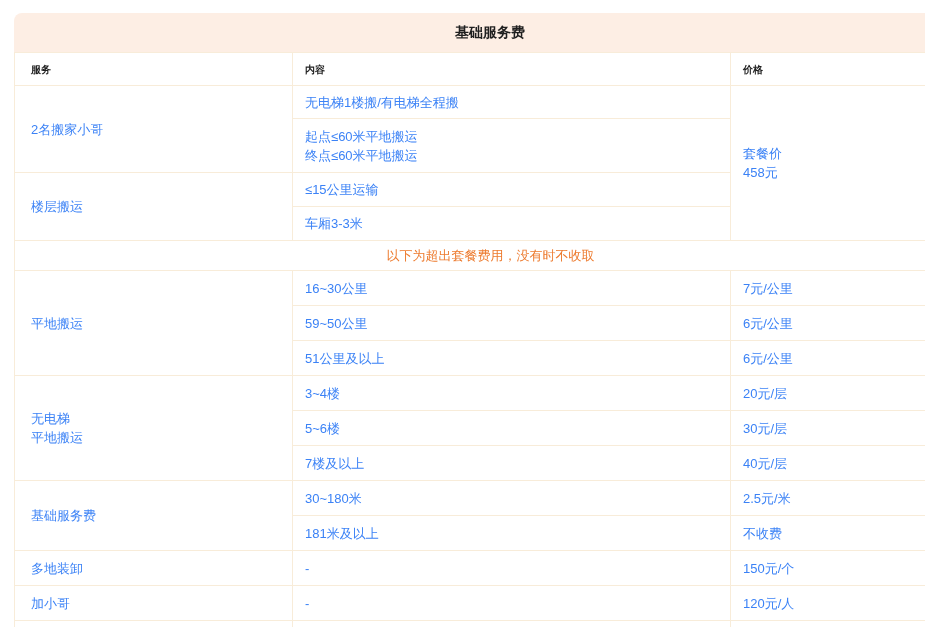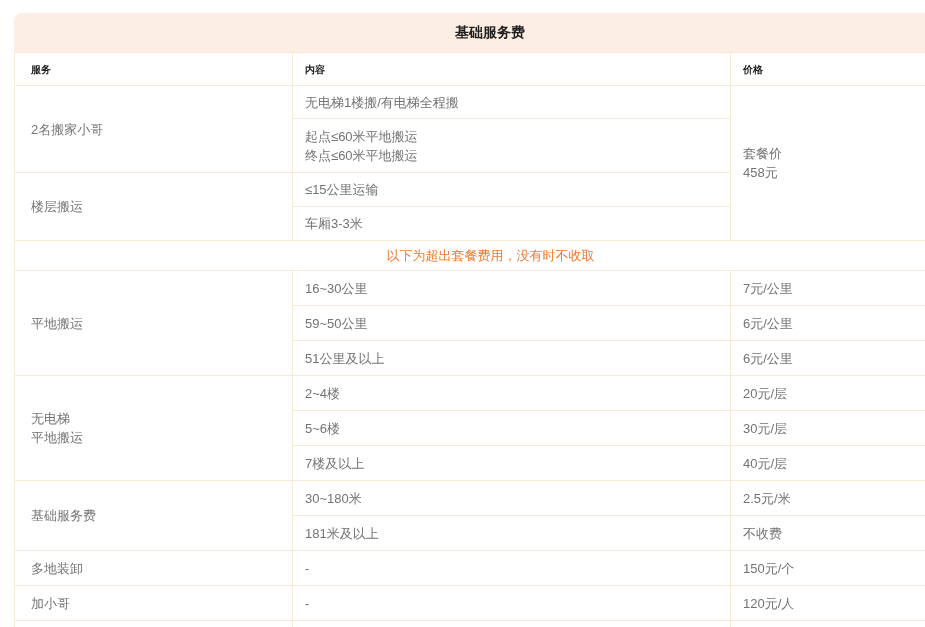--- a/index.html
+++ b/index.html
@@ -25,21 +25,21 @@
     width: 100%;
     border-collapse: collapse;
     table-layout: fixed;
   }
   col.c1 { width: 278px; }
   col.c2 { width: 438px; }
   col.c3 { width: 236px; }
   th, td {
     border: 1px solid #f8ecd9;
     font-size: 13px;
-    color: #737373;
+    color: #3b82f6;
     text-align: left;
     vertical-align: middle;
     padding: 0 6px 0 12px;
     line-height: 19px;
   }
   th {
     font-size: 10px;
     font-weight: bold;
     color: #1f1f1f;
     background: #ffffff;
@@ -116,21 +116,21 @@
     <tr class="r35">
       <td>51公里及以上</td>
       <td>6元/公里</td>
     </tr>
 
     <tr class="r35">
       <td class="svc" rowspan="3">
         <span class="line">无电梯</span>
         <span class="line">平地搬运</span>
       </td>
-      <td>2~4楼</td>
+      <td>3~4楼</td>
       <td>20元/层</td>
     </tr>
     <tr class="r35">
       <td>5~6楼</td>
       <td>30元/层</td>
     </tr>
     <tr class="r35">
       <td>7楼及以上</td>
       <td>40元/层</td>
     </tr>

